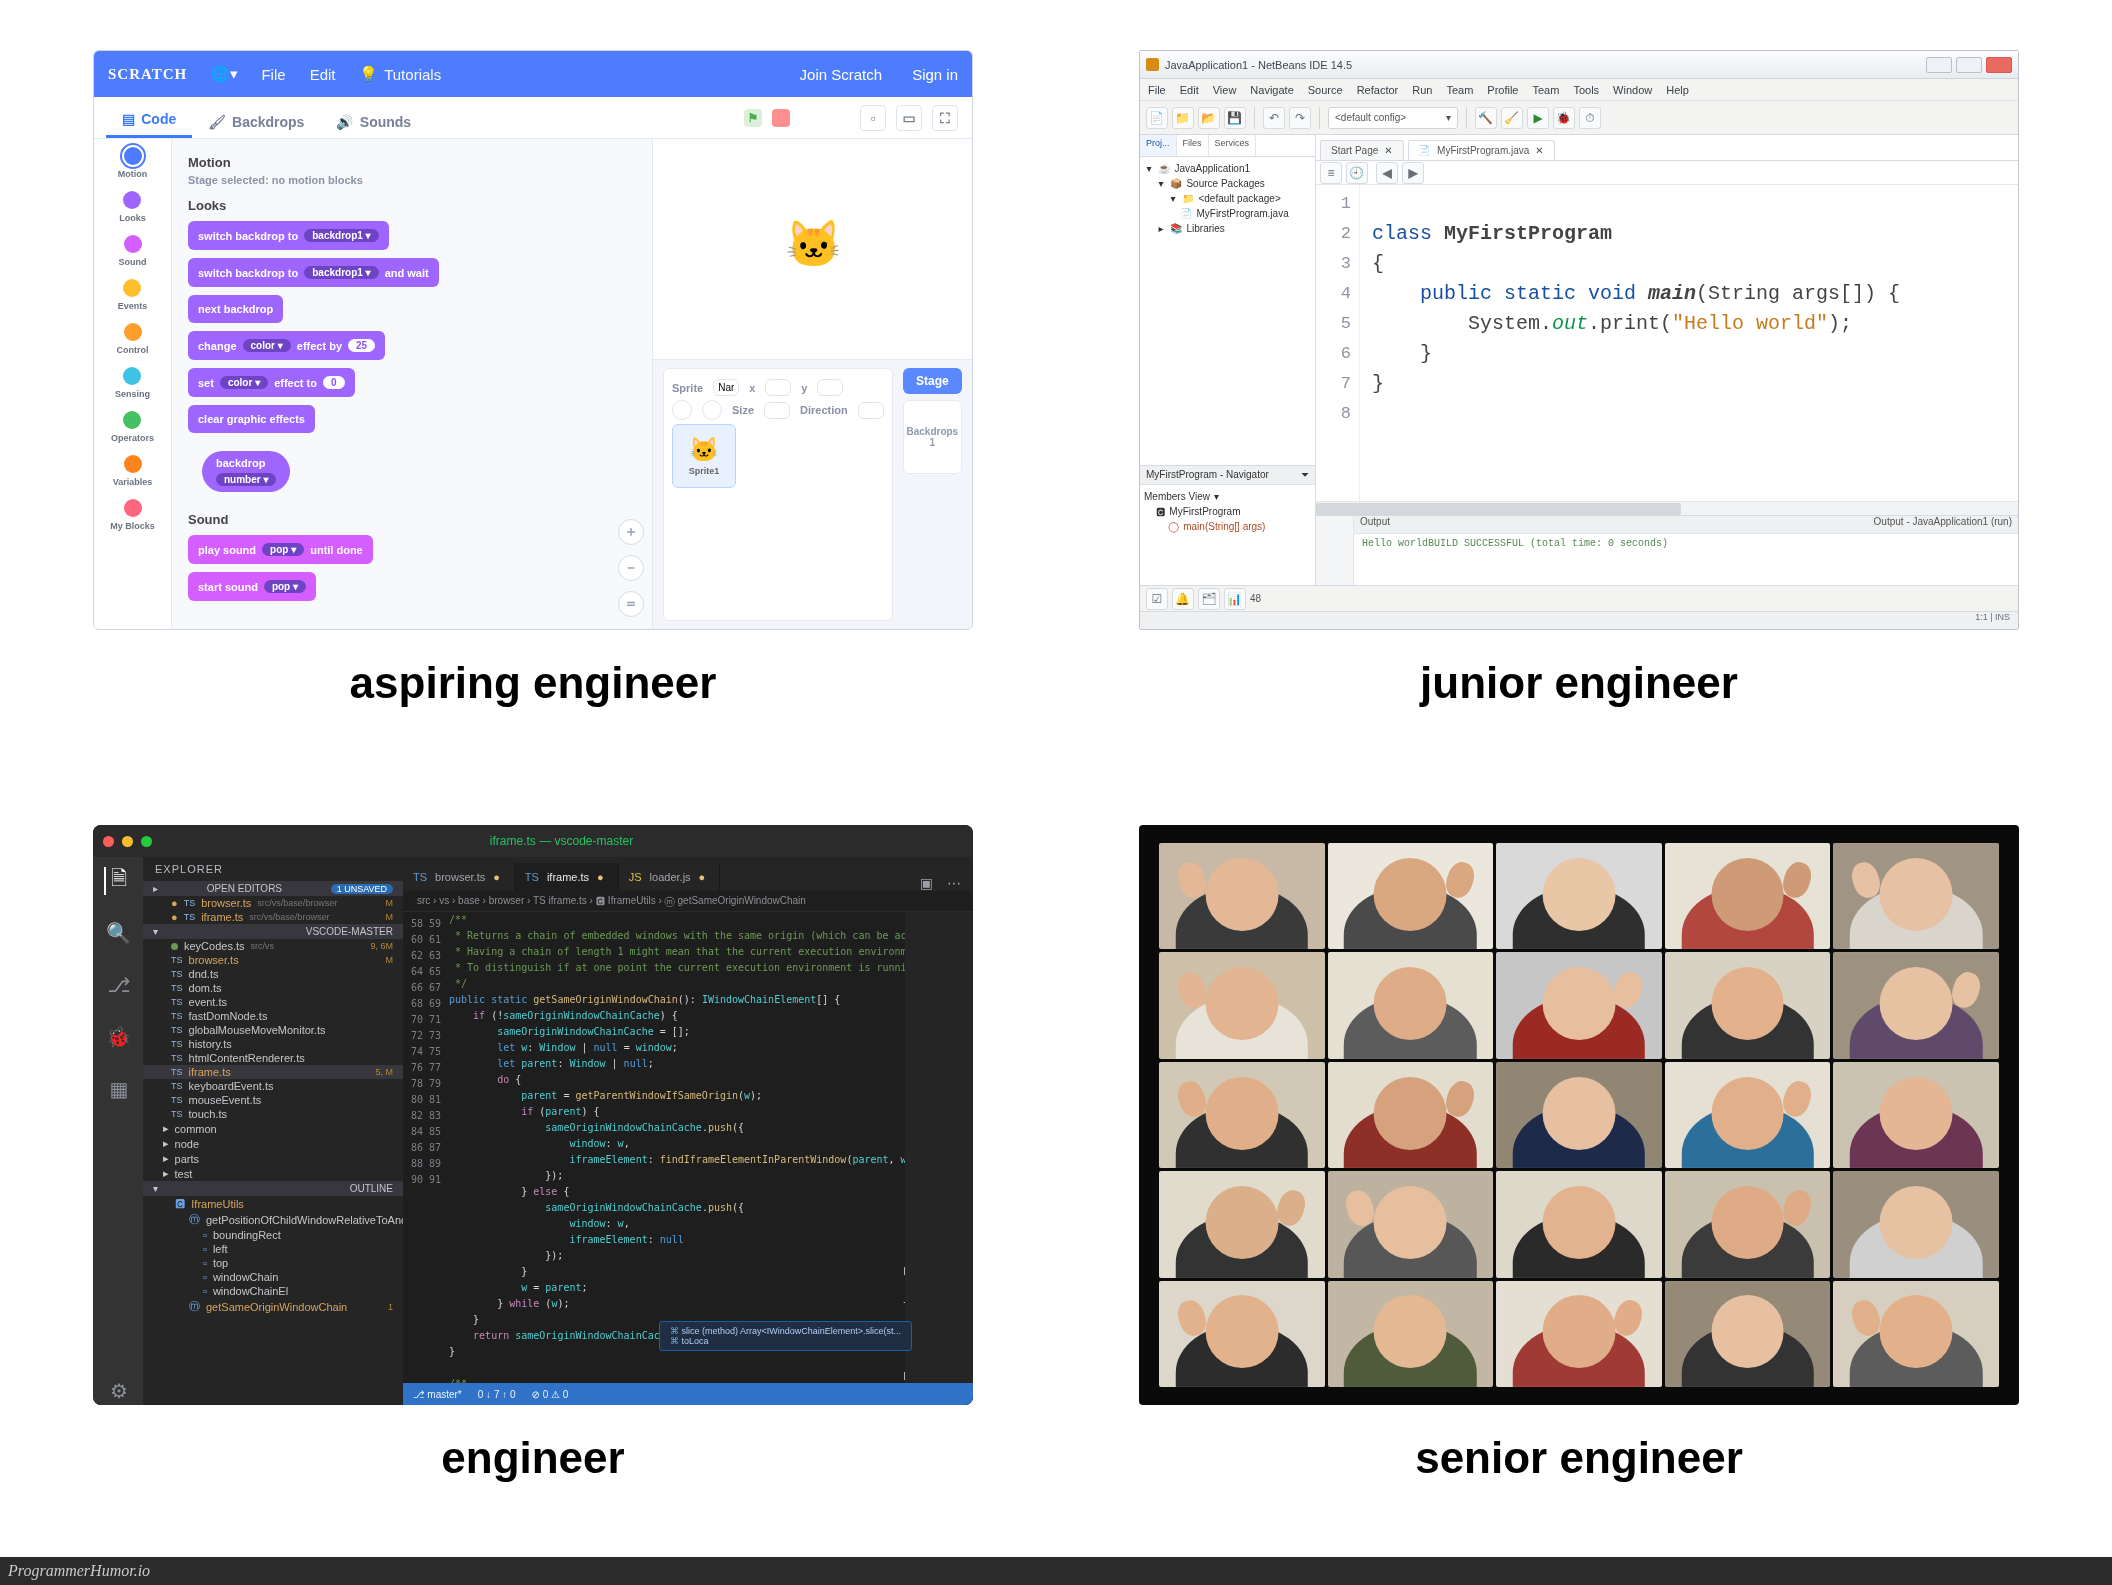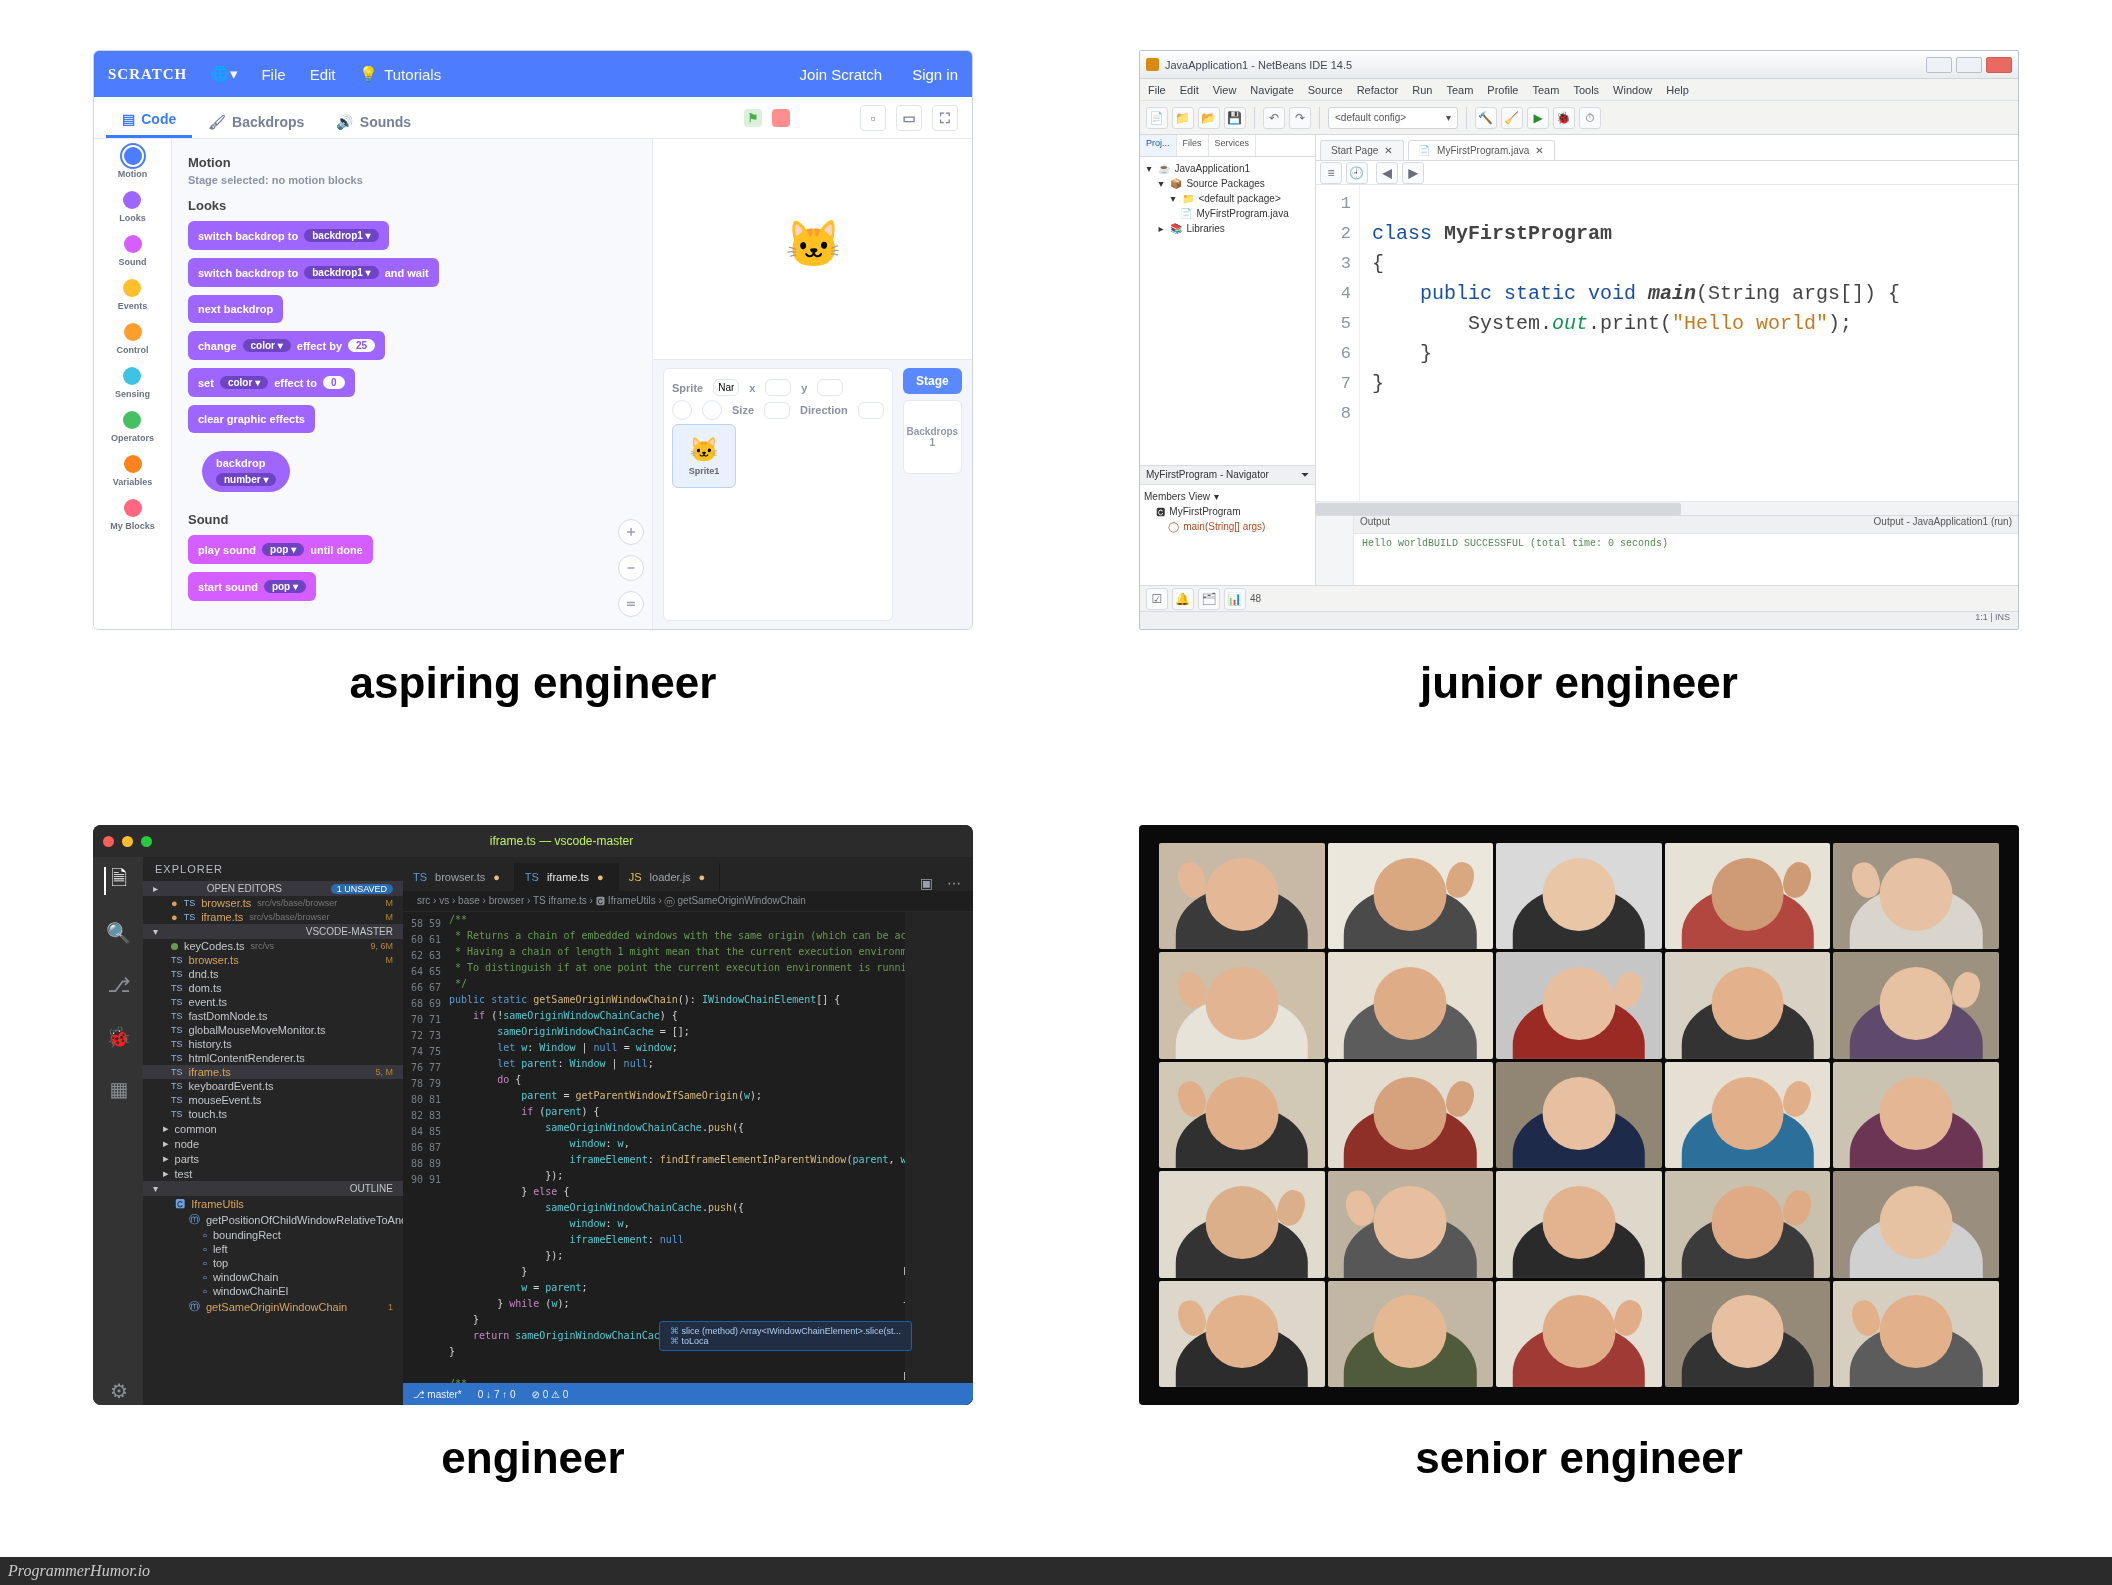--- a/index.html
+++ b/index.html
@@ -124,21 +124,21 @@
   .p2-out-body { padding:4px 8px; font-family:"Courier New",monospace; color:#585; white-space:pre; }
   .p2-bottom { height:26px; border-top:1px solid #d7dbe1; display:flex; align-items:center; gap:4px; padding:0 6px; font-weight:400; }
   .scroll-h { height:14px; background:#f1f3f5; border-top:1px solid #e4e7ea; position:relative; }
   .scroll-h .thumb{ position:absolute; left:0; top:1px; height:12px; width:52%; background:#d4d8dc; border-radius:2px; }
 
   
   .p3-frame { width: 880px; height:580px; border-radius:8px; overflow:hidden; background:#1e1e1e; color:#cfd3d8; font-size:11px; font-family:-apple-system,'Segoe UI',sans-serif; display:flex; flex-direction:column; font-weight:400; }
   .p3-title { height:32px; background:#2b2b2b; display:flex; align-items:center; padding:0 10px; }
   .tl-dot { width:11px;height:11px;border-radius:50%;margin-right:8px; }
   .tl-r{background:#ff5f56;} .tl-y{background:#ffbd2e;} .tl-g{background:#27c93f;}
-  .p3-title .ttl{ flex:1; text-align:center; color:#bef264; font-size:12px; }
+  .p3-title .ttl{ flex:1; text-align:center; color:#22c55e; font-size:12px; }
   .p3-body { flex:1; display:flex; min-height:0; }
   .p3-act { width:50px; background:#333333; display:flex; flex-direction:column; align-items:center; padding-top:10px; gap:24px; color:#8a8f96; font-size:20px; }
   .p3-act .act{ width:28px;height:28px;display:flex;align-items:center;justify-content:center;border-left:2px solid transparent; }
   .p3-act .act.active{ color:#fff; border-left:2px solid #fff; }
   .p3-act .spacer{flex:1;}
   .p3-side { width:260px; background:#252526; display:flex; flex-direction:column; color:#c4c6c9; }
   .p3-side .hdr{ padding:6px 12px; letter-spacing:1px; color:#b8bbbf; }
   .p3-side .sect{ background:#37373d; padding:2px 10px; font-size:10px; display:flex; justify-content:space-between; align-items:center; }
   .p3-side .row { padding:1px 10px 1px 28px; display:flex; align-items:center; gap:6px; white-space:nowrap; overflow:hidden; }
   .p3-side .row.mod{color:#d7a45c;}

